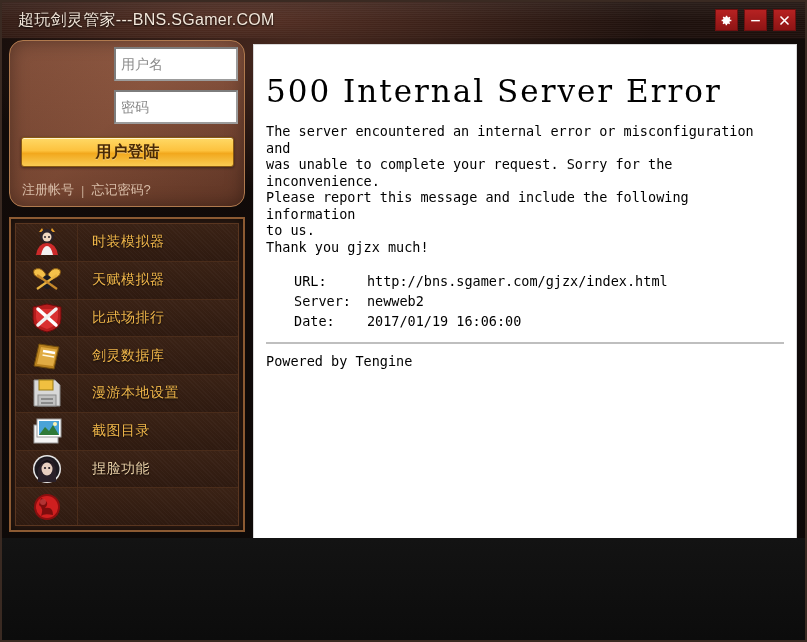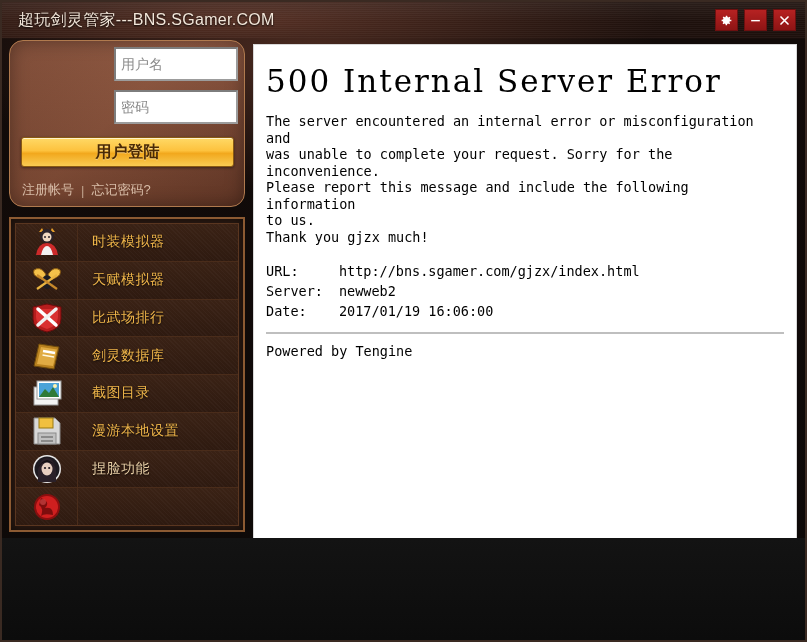--- a/index.html
+++ b/index.html
@@ -160,21 +160,21 @@
   .menu-item.pale .menu-label { color: #e8cfa6; }
 
   
   .content-panel {
     position: absolute;
     left: 253px; top: 44px;
     width: 544px; height: 496px;
     background: #ffffff;
     border: 1px solid #d8d8d8;
     overflow: hidden;
-    padding: 14px 12px 0 12px;
+    padding: 24px 12px 0 12px;
   }
   .err-title {
     font-family: "DejaVu Serif", "Liberation Serif", serif;
     font-size: 31px;
     color: #000;
     letter-spacing: 2px;
     margin: 4px 0 14px 0;
     white-space: nowrap;
   }
   .err-body {
@@ -184,20 +184,21 @@
     color: #000;
     white-space: pre-wrap;
   }
   .err-gap { height: 16px; }
   .kv-table {
     font-family: "DejaVu Sans Mono", "Liberation Mono", monospace;
     font-size: 13.5px;
     line-height: 20px;
     color: #000;
     border-collapse: collapse;
+    margin-left: 28px;
   }
   .kv-table td { padding: 0; vertical-align: top; }
   .kv-table td.k { padding-right: 16px; white-space: nowrap; }
   .hr {
     margin: 11px 0 9px 0;
     height: 2px;
     background: #bfbfbf;
     border: none;
     width: 100%;
   }
@@ -305,42 +306,42 @@
               <path d="M7 23 L11 6 L27 8.5 L23 25Z" fill="#e0ab43"></path>
               <path d="M13 10 L25 12" stroke="#fff" stroke-width="2.5"></path>
               <path d="M12.5 14 L24 16" stroke="#fff8e0" stroke-width="1.4"></path>
             </svg>
           </div>
           <div class="menu-label">剑灵数据库</div>
         </div>
 
         <div class="menu-item">
           <div class="menu-icon">
+            <svg width="30" height="30" viewBox="0 0 30 30">
+              <path d="M2 2 L23 2 L28 7 L28 28 L2 28Z" fill="#d8d8d8" stroke="#8a8a8a"></path>
+              <rect x="7" y="2" width="14" height="10" fill="#f0c040" stroke="#9a7a10"></rect>
+              <rect x="6" y="17" width="18" height="11" fill="#c0c0c0" stroke="#8a8a8a"></rect>
+              <rect x="9" y="20" width="12" height="2" fill="#8a8a8a"></rect>
+              <rect x="9" y="24" width="12" height="2" fill="#8a8a8a"></rect>
+            </svg>
+          </div>
+          <div class="menu-label">漫游本地设置</div>
+        </div>
+
+        <div class="menu-item">
+          <div class="menu-icon">
             <svg width="34" height="30" viewBox="0 0 34 30">
               <rect x="4" y="9" width="24" height="18" fill="#f4f4f4" stroke="#9a9a9a"></rect>
               <rect x="7" y="3" width="24" height="18" fill="#ffffff" stroke="#9a9a9a"></rect>
               <rect x="9" y="5" width="20" height="14" fill="#4aa3d8"></rect>
               <path d="M9 19 L15 11 L19 15 L23 9 L29 19Z" fill="#2f7a38"></path>
               <circle cx="25" cy="8" r="2" fill="#fff3b0"></circle>
             </svg>
           </div>
           <div class="menu-label">截图目录</div>
-        </div>
-
-        <div class="menu-item">
-          <div class="menu-icon">
-            <svg width="30" height="30" viewBox="0 0 30 30">
-              <path d="M2 2 L23 2 L28 7 L28 28 L2 28Z" fill="#d8d8d8" stroke="#8a8a8a"></path>
-              <rect x="7" y="2" width="14" height="10" fill="#f0c040" stroke="#9a7a10"></rect>
-              <rect x="6" y="17" width="18" height="11" fill="#c0c0c0" stroke="#8a8a8a"></rect>
-              <rect x="9" y="20" width="12" height="2" fill="#8a8a8a"></rect>
-              <rect x="9" y="24" width="12" height="2" fill="#8a8a8a"></rect>
-            </svg>
-          </div>
-          <div class="menu-label">漫游本地设置</div>
         </div>
 
         <div class="menu-item pale">
           <div class="menu-icon">
             <svg width="30" height="30" viewBox="0 0 30 30">
               <circle cx="15" cy="15" r="14" fill="#e8e8e8"></circle>
               <circle cx="15" cy="15" r="12.5" fill="#1d1a20"></circle>
               <path d="M6 16 Q8 4 15 4 Q22 4 24 16 L24 28 L6 28Z" fill="#2a2028"></path>
               <ellipse cx="15" cy="15" rx="5.5" ry="6.5" fill="#e8cfc0"></ellipse>
               <circle cx="13" cy="14" r="1.1" fill="#201820"></circle>

